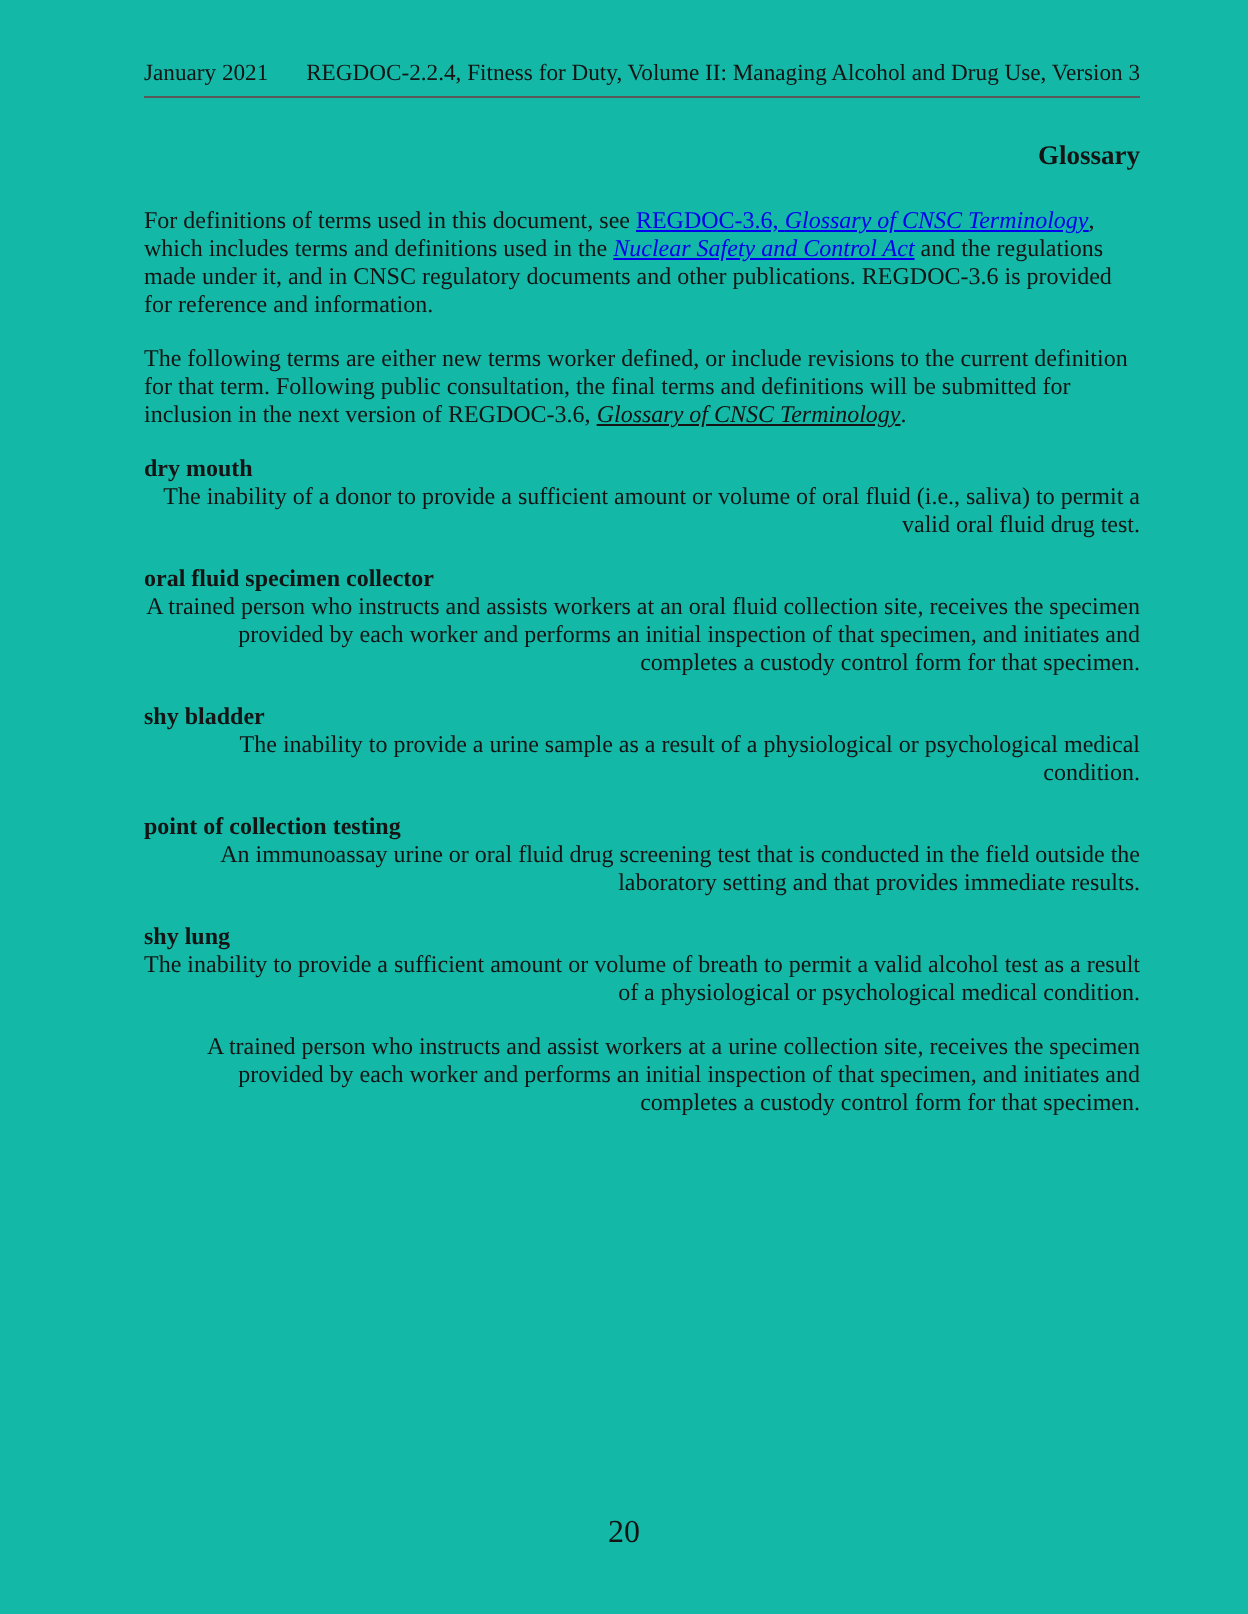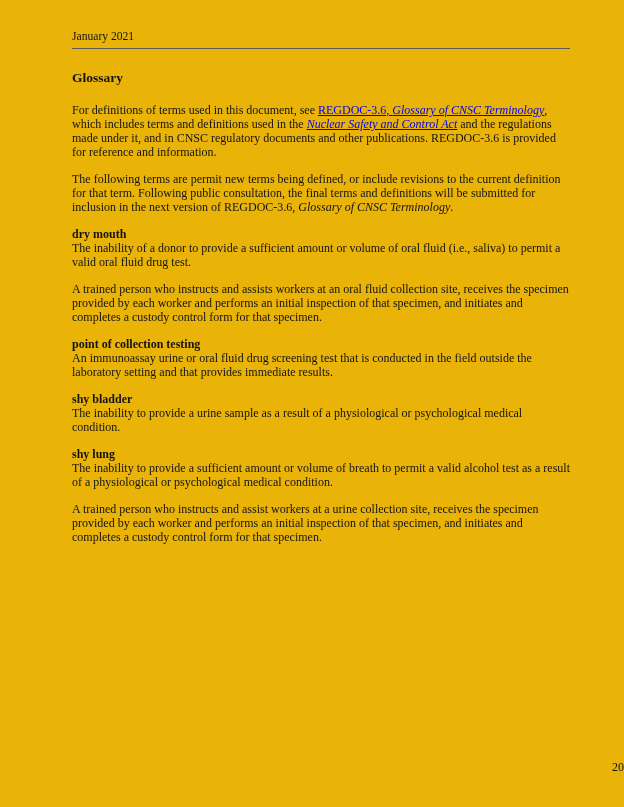--- a/index.html
+++ b/index.html
@@ -1,110 +1,112 @@
 <!DOCTYPE html>
 <html><head>
 <meta charset="utf-8">
 <style>
   html, body { margin: 0; padding: 0; background: #ffffff; }
   .page {
     width: 624px;
     height: 807px;
     position: relative;
-    background: #eab308;
+    background: #14b8a6;
     font-family: "Liberation Serif", "DejaVu Serif", serif;
     color: #141414;
     overflow: hidden;
     box-sizing: border-box;
   }
   .content {
     padding: 30px 54px 0 72px;
   }
   .doc-header {
     display: flex;
     justify-content: space-between;
     align-items: baseline;
     gap: 14px;
     font-size: 11.6px;
     line-height: 14px;
     white-space: nowrap;
     padding-bottom: 4px;
     border-bottom: 1px solid #595959;
   }
   .doc-title {
-    text-align: left;
+    text-align: right;
     font-size: 13.5px;
     font-weight: bold;
     margin: 21px 0 17px 0;
     line-height: 16px;
   }
   .body-text {
     font-size: 12px;
     line-height: 14px;
     margin: 0 0 13px 0;
   }
   .term-block {
     margin: 13px 0 0 0;
     font-size: 12px;
     line-height: 14px;
   }
   .term-name { font-weight: bold; }
-  .term-def { font-weight: normal; }
+  .term-def { font-weight: normal; text-align: right; }
   .doc-link {
     color: #0000EE;
     text-decoration: underline;
     cursor: pointer;
   }
-  .it { font-style: italic; }
+  .it { font-style: italic; text-decoration: underline; }
   .page-number {
     position: absolute;
     left: 0;
     right: 0;
     bottom: 33px;
-    text-align: right;
-    font-size: 12px;
+    text-align: center;
+    font-size: 16px;
     line-height: 14px;
   }
 </style>
 </head>
 <body>
 
 <div class="page">
   <div class="content">
 
     <div class="doc-header">
       <span>January 2021</span>
+      <span>REGDOC-2.2.4, Fitness for Duty, Volume II: Managing Alcohol and Drug Use, Version 3</span>
     </div>
 
     <div class="doc-title">Glossary</div>
 
     <p class="body-text"><span>For definitions of terms used in this document, see </span><span class="doc-link"><span>REGDOC-3.6, </span><span class="it">Glossary of CNSC Terminology</span></span><span>, which includes terms and definitions used in the </span><span class="doc-link it">Nuclear Safety and Control Act</span><span> and the regulations made under it, and in CNSC regulatory documents and other publications. REGDOC-3.6 is provided for reference and information.</span></p>
 
-    <p class="body-text"><span>The following terms are permit new terms being defined, or include revisions to the current definition for that term. Following public consultation, the final terms and definitions will be submitted for inclusion in the next version of REGDOC-3.6, </span><span class="it">Glossary of CNSC Terminology</span><span>.</span></p>
+    <p class="body-text"><span>The following terms are either new terms worker defined, or include revisions to the current definition for that term. Following public consultation, the final terms and definitions will be submitted for inclusion in the next version of REGDOC-3.6, </span><span class="it">Glossary of CNSC Terminology</span><span>.</span></p>
 
     <div class="term-block">
       <div class="term-name">dry mouth</div>
       <div class="term-def">The inability of a donor to provide a sufficient amount or volume of oral fluid (i.e., saliva) to permit a valid oral fluid drug test.</div>
     </div>
 
     <div class="term-block">
     </div>
 
     <div class="term-block">
+      <div class="term-name">oral fluid specimen collector</div>
       <div class="term-def">A trained person who instructs and assists workers at an oral fluid collection site, receives the specimen provided by each worker and performs an initial inspection of that specimen, and initiates and completes a custody control form for that specimen.</div>
+    </div>
+
+    <div class="term-block">
+      <div class="term-name">shy bladder</div>
+      <div class="term-def">The inability to provide a urine sample as a result of a physiological or psychological medical condition.</div>
     </div>
 
     <div class="term-block">
       <div class="term-name">point of collection testing</div>
       <div class="term-def">An immunoassay urine or oral fluid drug screening test that is conducted in the field outside the laboratory setting and that provides immediate results.</div>
-    </div>
-
-    <div class="term-block">
-      <div class="term-name">shy bladder</div>
-      <div class="term-def">The inability to provide a urine sample as a result of a physiological or psychological medical condition.</div>
     </div>
 
     <div class="term-block">
       <div class="term-name">shy lung</div>
       <div class="term-def">The inability to provide a sufficient amount or volume of breath to permit a valid alcohol test as a result of a physiological or psychological medical condition.</div>
     </div>
 
     <div class="term-block">
       <div class="term-def">A trained person who instructs and assist workers at a urine collection site, receives the specimen provided by each worker and performs an initial inspection of that specimen, and initiates and completes a custody control form for that specimen.</div>
     </div>

